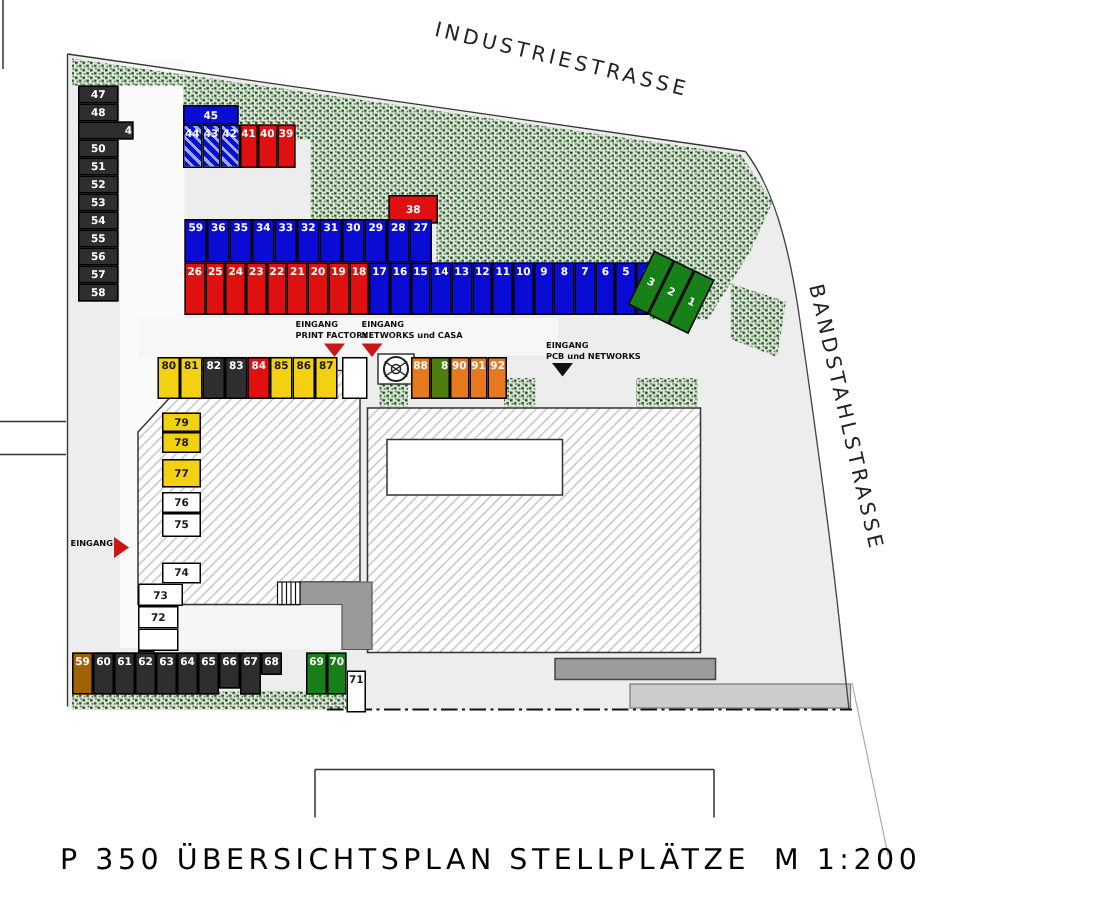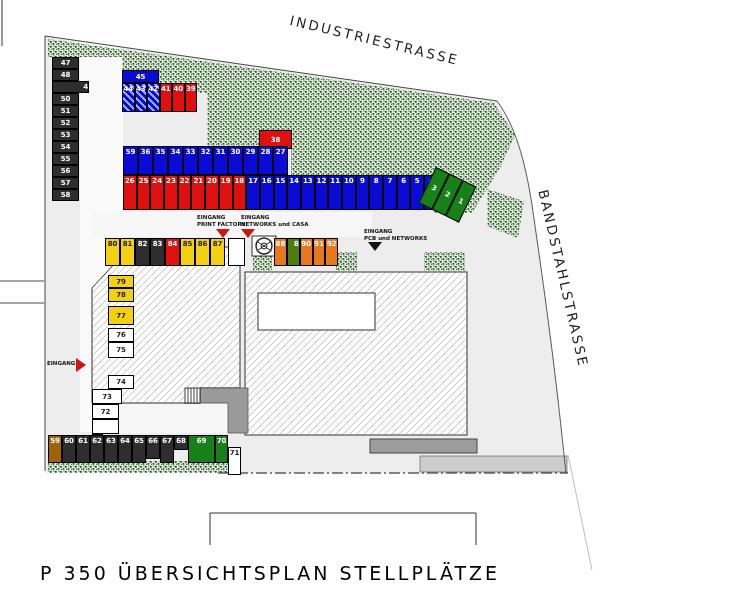--- a/index.html
+++ b/index.html
@@ -203,21 +203,21 @@
         <div class="stall num-top" style="width: 14px; height: 28px; background: #a16207; color: rgb(255, 255, 255);">59</div>
         <div class="stall num-top" style="width: 14px; height: 28px; background: rgb(46, 46, 46); color: rgb(255, 255, 255);">60</div>
         <div class="stall num-top" style="width: 14px; height: 28px; background: rgb(46, 46, 46); color: rgb(255, 255, 255);">61</div>
         <div class="stall num-top" style="width: 14px; height: 28px; background: rgb(46, 46, 46); color: rgb(255, 255, 255);">62</div>
         <div class="stall num-top" style="width: 14px; height: 28px; background: rgb(46, 46, 46); color: rgb(255, 255, 255);">63</div>
         <div class="stall num-top" style="width: 14px; height: 28px; background: rgb(46, 46, 46); color: rgb(255, 255, 255);">64</div>
         <div class="stall num-top" style="width: 14px; height: 28px; background: rgb(46, 46, 46); color: rgb(255, 255, 255);">65</div>
         <div class="stall num-top" style="width: 14px; height: 24px; background: rgb(46, 46, 46); color: rgb(255, 255, 255);">66</div>
         <div class="stall num-top" style="width: 14px; height: 28px; background: rgb(46, 46, 46); color: rgb(255, 255, 255);">67</div>
         <div class="stall num-top" style="width: 14px; height: 15px; background: rgb(46, 46, 46); color: rgb(255, 255, 255);">68</div>
-        <div class="stall num-top" style="width: 27px; height: 28px; background: rgb(24, 128, 24); color: rgb(255, 255, 255);">69</div>
+        <div class="stall num-top" style="width: 14px; height: 28px; background: rgb(24, 128, 24); color: rgb(255, 255, 255); margin-left: 16px;">69</div>
         <div class="stall num-top" style="width: 13px; height: 28px; background: rgb(24, 128, 24); color: rgb(255, 255, 255);">70</div>
         <div class="stall num-top" style="width: 13px; height: 28px; background: rgb(255, 255, 255); color: rgb(26, 26, 26); margin-top: 12px;">71</div>
       </div>
     </div>
 
   <div id="label-layer">
       <div class="entrance-label" style="left: 197px; top: 214px;">
         <div>EINGANG</div>
         <div>PRINT FACTORY</div>
       </div>
@@ -236,15 +236,16 @@
         <div>EINGANG</div>
       </div>
       <div class="arr arr-right" style="left: 76px; top: 358px; border-left-color: rgb(204, 21, 21);"></div>
     </div>
 
   <div class="street-label" id="street-top">INDUSTRIESTRASSE</div>
   <div class="street-label" id="street-right">BANDSTAHLSTRASSE</div>
 
   <div id="title-bar">
     <span>P 350 ÜBERSICHTSPLAN STELLPLÄTZE</span>
+    <span>M  1:200</span>
   </div>
 
 </div>
 
 </body></html>

